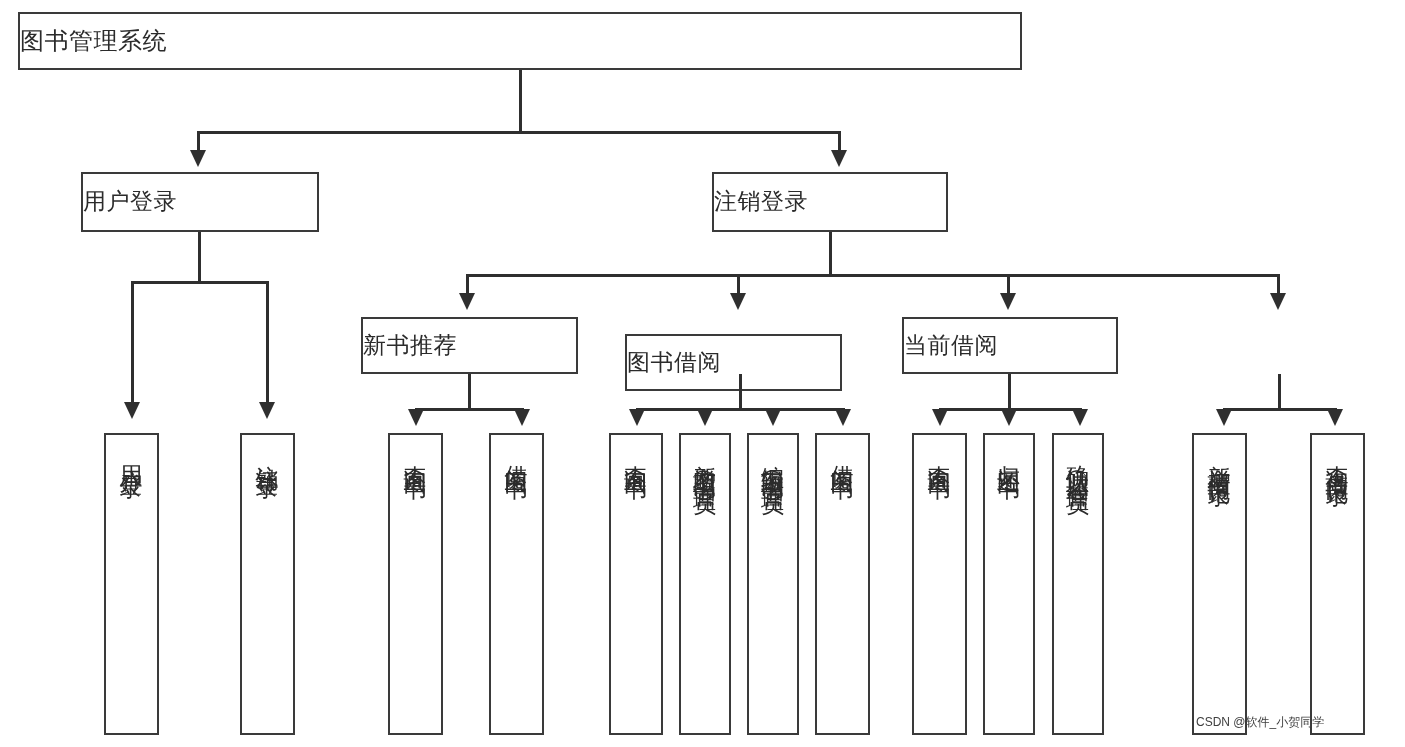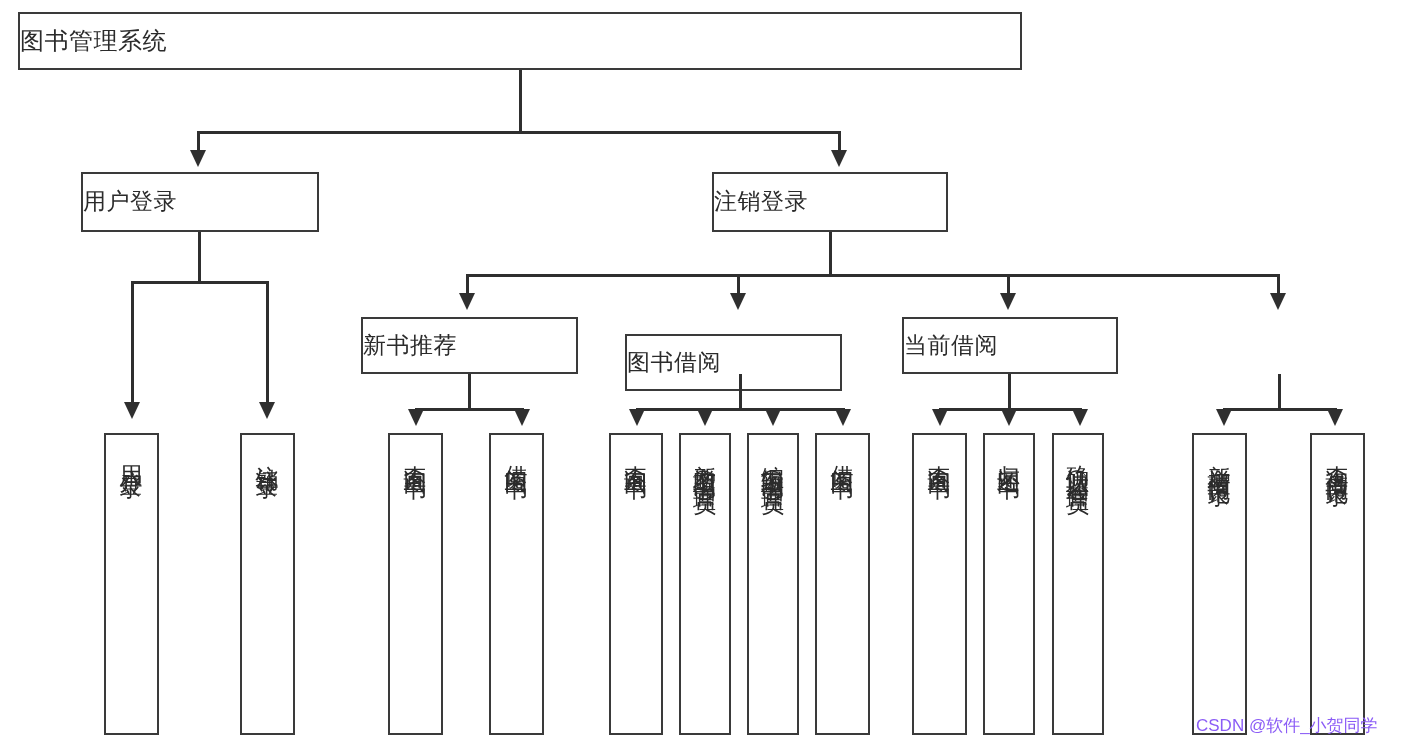--- a/index.html
+++ b/index.html
@@ -58,22 +58,22 @@
   .arrow{
     position:absolute;
     width:0;height:0;
     border-left:8px solid transparent;
     border-right:8px solid transparent;
     border-top:17px solid #2f2f2f;
   }
   
   #watermark{
     position:absolute;
-    color:#8b5cf6;
-    font-size:17px;
+    color:#404040;
+    font-size:12px;
     white-space:nowrap;
     pointer-events:none;
     left:1196px;
     top:714px;
   }
 </style>
 </head>
 <body>
 
 <div id="canvas">

